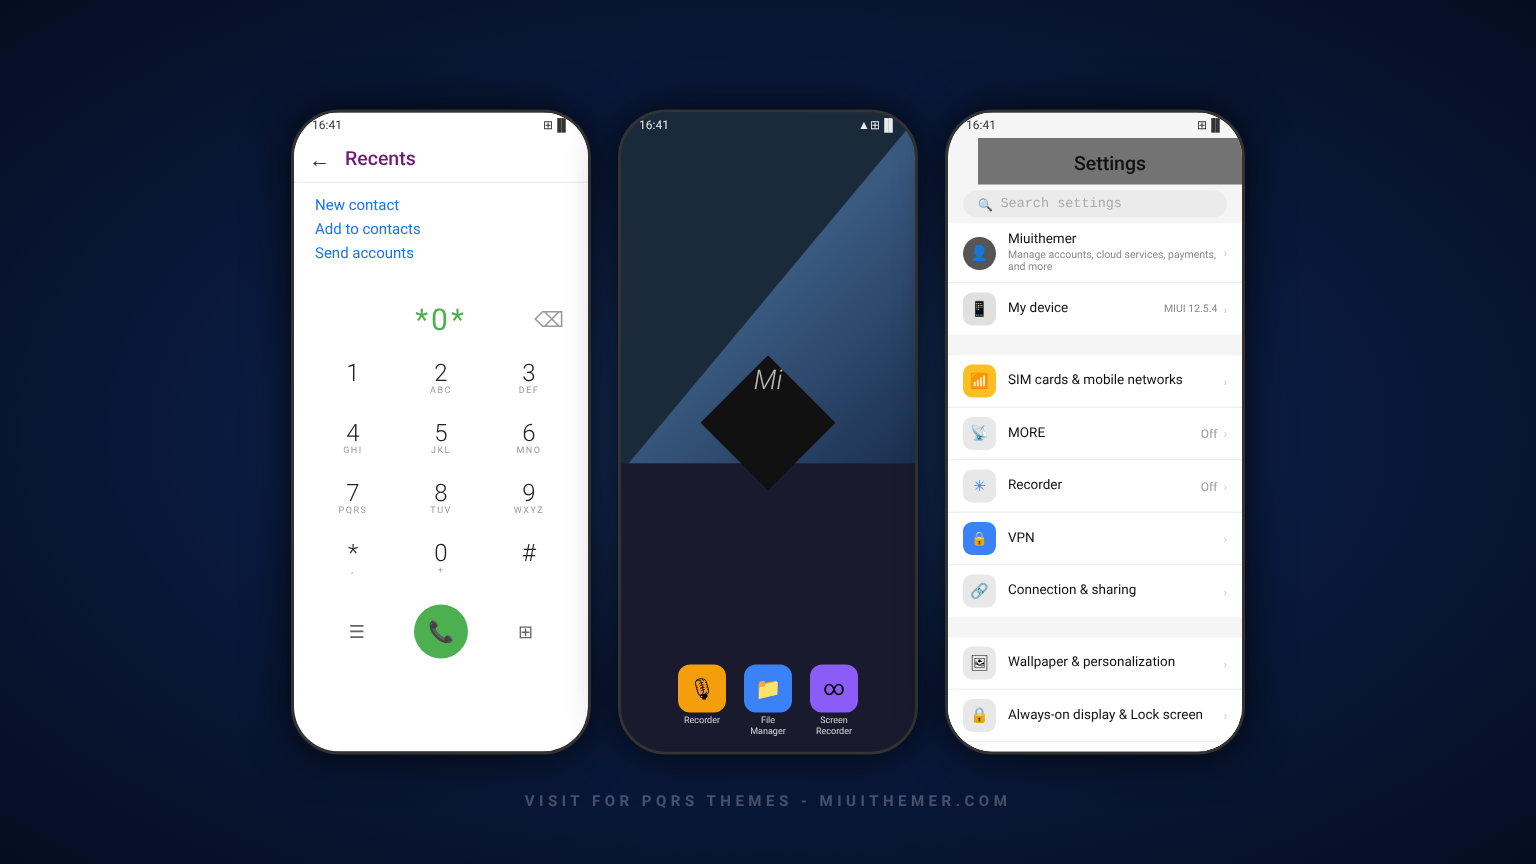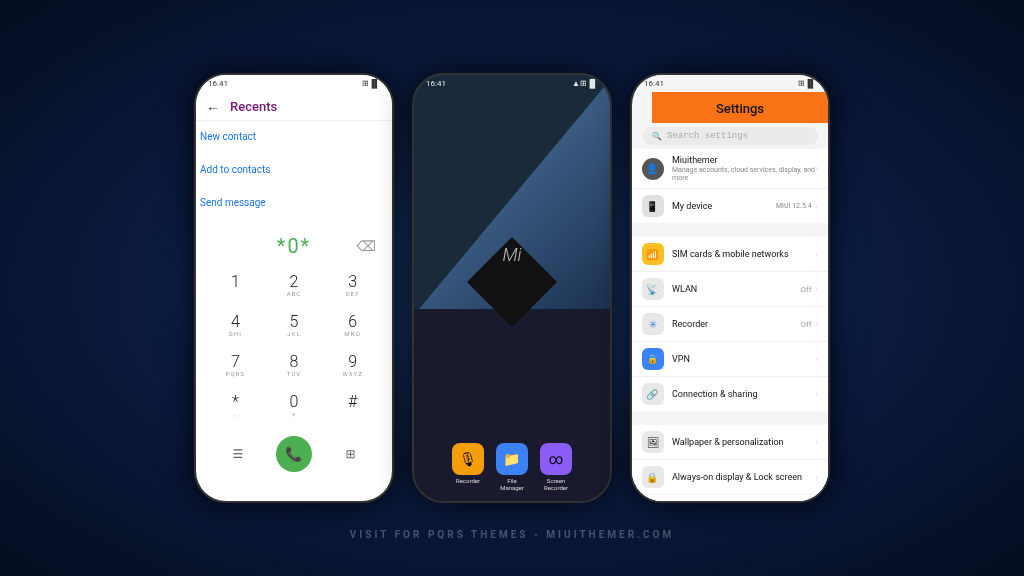--- a/index.html
+++ b/index.html
@@ -93,24 +93,24 @@
       color: #333;
       margin-right: 10px;
     }
     .recents-title {
       font-size: 13px;
       font-weight: 500;
       color: #701a75;
     }
 
     .recents-actions {
-      padding: 10px 4px;
+      padding: 10px 14px;
       display: flex;
       flex-direction: column;
-      gap: 22px;
+      gap: 5px;
     }
     .recents-action-link {
       font-size: 10px;
       color: #1a73e8;
     }
 
     .dialer-display {
       display: flex;
       align-items: center;
       justify-content: center;
@@ -284,21 +284,21 @@
     
     .phone3 .phone-screen {
       background: #f5f5f5;
     }
     .phone3 .status-bar {
       background: #f5f5f5;
       color: #333;
     }
 
     .settings-header {
-      background: #f97316;
+      background: #737373;
       padding: 6px 12px;
       text-align: center;
       margin-left: 20px;
     }
     .settings-title {
       font-size: 13px;
       font-weight: 500;
       color: #111;
     }
 
@@ -399,21 +399,21 @@
     </div>
 
     <div class="recents-header">
       <span class="recents-back">←</span>
       <span class="recents-title">Recents</span>
     </div>
 
     <div class="recents-actions">
       <span class="recents-action-link">New contact</span>
       <span class="recents-action-link">Add to contacts</span>
-      <span class="recents-action-link">Send message</span>
+      <span class="recents-action-link">Send accounts</span>
     </div>
 
     <div class="dialer-display">
       <span class="dialer-number">*0*</span>
       <span class="dialer-backspace">⌫</span>
     </div>
 
     <div class="dialpad">
       <div class="dial-key">
         <span class="dial-key-num">1</span>
@@ -528,21 +528,21 @@
       <span class="settings-search-text">Search settings</span>
     </div>
 
     <div class="settings-list">
       <div class="settings-item">
         <div class="settings-item-icon" style="background:#555;border-radius:50%;">
           <span style="color:#fff;font-size:10px;">👤</span>
         </div>
         <div class="settings-item-content">
           <div class="settings-item-title">Miuithemer</div>
-          <div class="settings-item-subtitle">Manage accounts, cloud services, display, and more</div>
+          <div class="settings-item-subtitle">Manage accounts, cloud services, payments, and more</div>
         </div>
         <div class="settings-item-right">
           <span class="settings-item-chevron">›</span>
         </div>
       </div>
       <div class="settings-item">
         <div class="settings-item-icon" style="background:#e0e0e0;">
           <span style="font-size:10px;">📱</span>
         </div>
         <div class="settings-item-content">
@@ -567,21 +567,21 @@
         </div>
         <div class="settings-item-right">
           <span class="settings-item-chevron">›</span>
         </div>
       </div>
       <div class="settings-item">
         <div class="settings-item-icon" style="background:#e8e8e8;">
           <span style="font-size:10px;">📡</span>
         </div>
         <div class="settings-item-content">
-          <div class="settings-item-title">WLAN</div>
+          <div class="settings-item-title">MORE</div>
         </div>
         <div class="settings-item-right">
           <span class="settings-item-value">Off</span>
           <span class="settings-item-chevron">›</span>
         </div>
       </div>
       <div class="settings-item">
         <div class="settings-item-icon" style="background:#e8e8e8;">
           <span style="font-size:10px;color:#3b82f6;">✳</span>
         </div>

